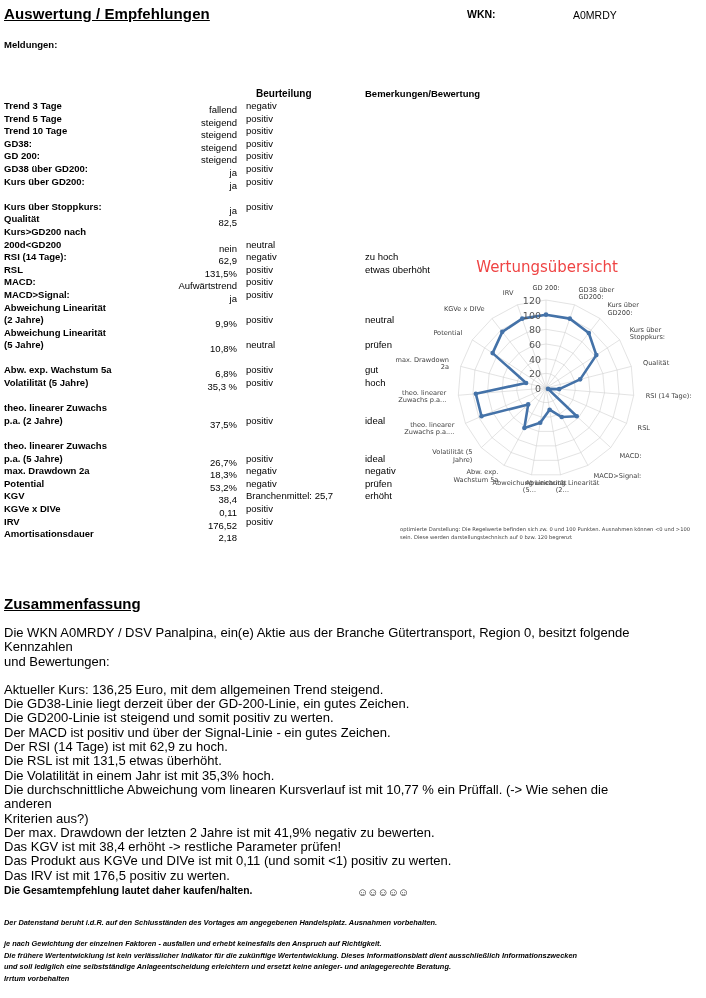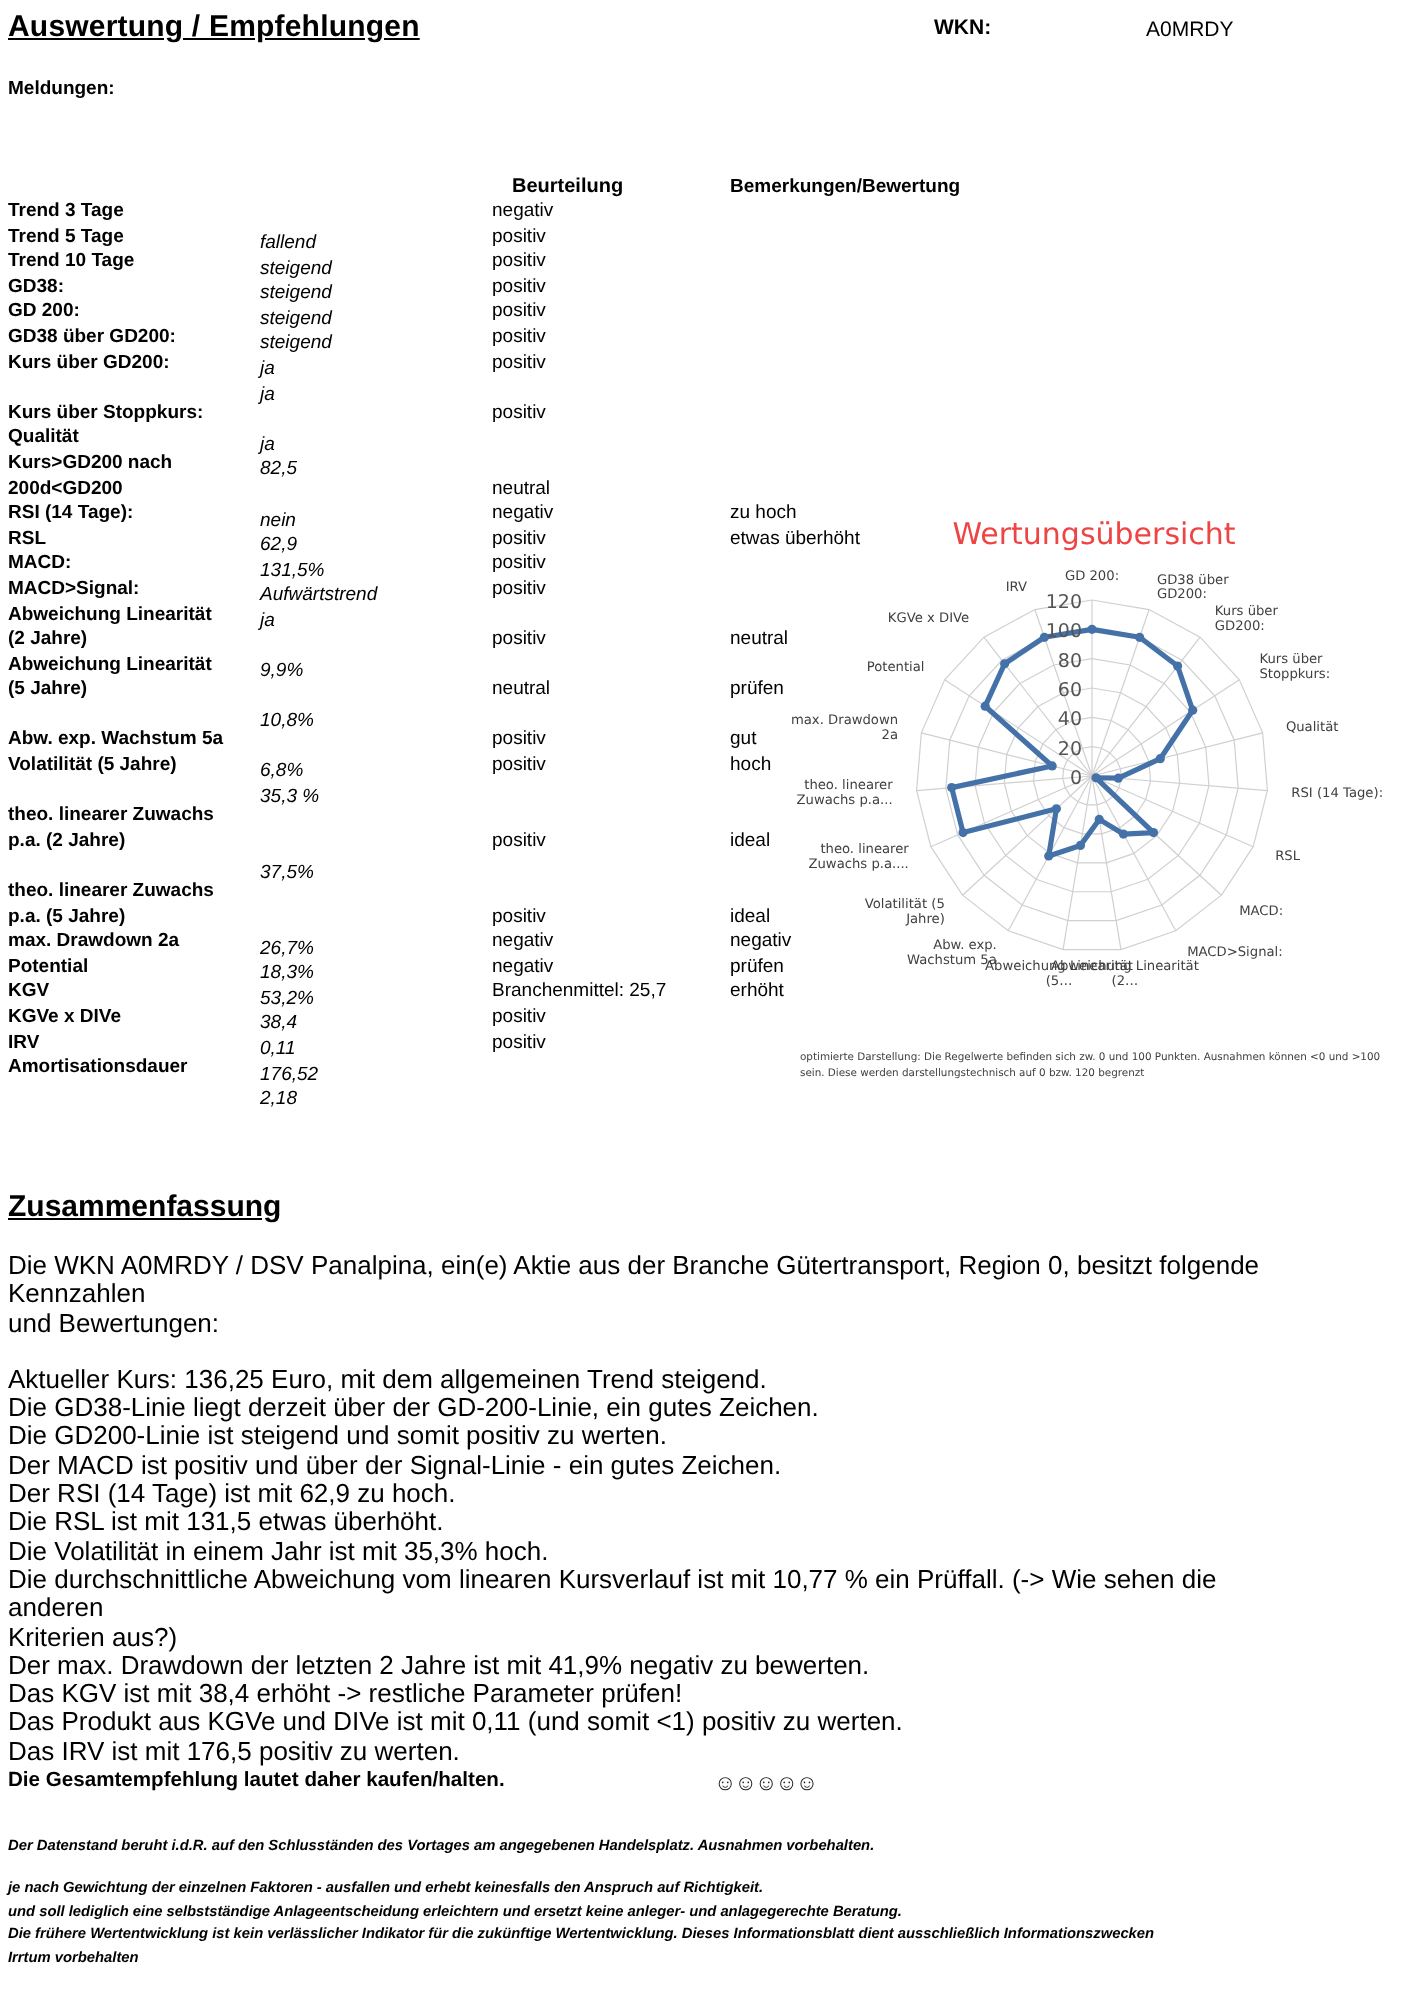--- a/index.html
+++ b/index.html
@@ -87,23 +87,23 @@
     position: absolute;
     left: 4px;
     top: 0;
     font-weight: bold;
     white-space: nowrap;
   }
   .row .value {
     position: absolute;
     left: 130px;
     width: 107px;
-    top: 16px;
+    top: 4px;
+    text-align: right;
     white-space: nowrap;
-    font-style: italic;
   }
   .row .judge {
     position: absolute;
     left: 246px;
     top: 0;
     white-space: nowrap;
   }
   .row .note {
     position: absolute;
     left: 365px;
@@ -546,18 +546,18 @@
         <p>Das IRV ist mit 176,5 positiv zu werten.</p>
       </div>
   </div>
 
   <div class="recommend">Die Gesamtempfehlung lautet daher kaufen/halten.</div>
   <div class="smileys">☺☺☺☺☺</div>
 
   <div class="disc1">Der Datenstand beruht i.d.R. auf den Schlusständen des Vortages am angegebenen Handelsplatz. Ausnahmen vorbehalten.</div>
   <div class="disc2" id="disclaimer-block">
       <p>je nach Gewichtung der einzelnen Faktoren - ausfallen und erhebt keinesfalls den Anspruch auf Richtigkeit.</p>
+      <p>Die frühere Wertentwicklung ist kein verlässlicher Indikator für die zukünftige Wertentwicklung. Dieses Informationsblatt dient ausschließlich Informationszwecken</p>
       <p>und soll lediglich eine selbstständige Anlageentscheidung erleichtern und ersetzt keine anleger- und anlagegerechte Beratung.</p>
-      <p>Die frühere Wertentwicklung ist kein verlässlicher Indikator für die zukünftige Wertentwicklung. Dieses Informationsblatt dient ausschließlich Informationszwecken</p>
       <p>Irrtum vorbehalten</p>
     </div>
 
 </div>
 
 </body></html>

